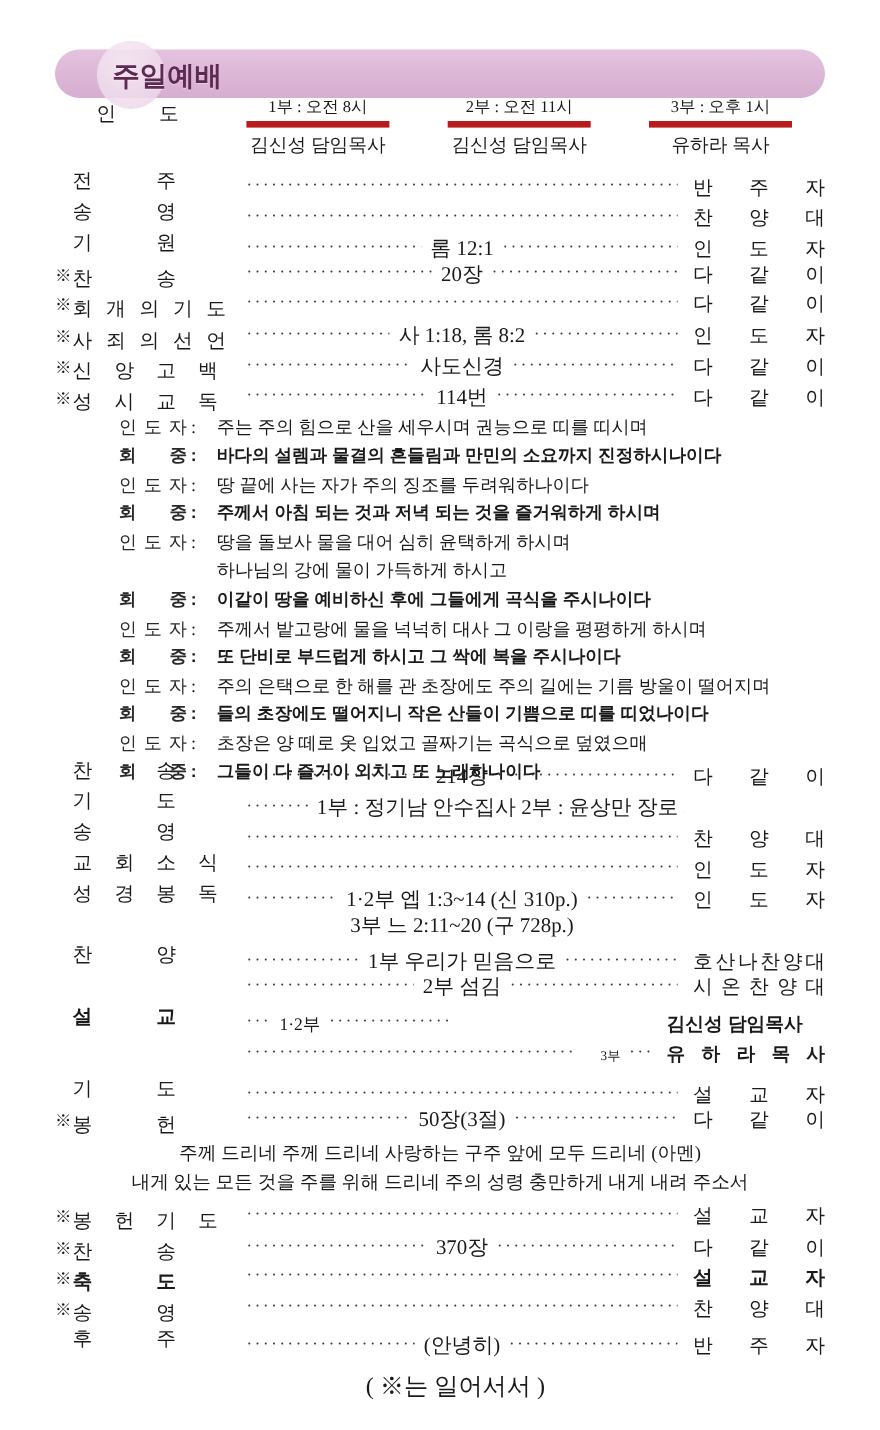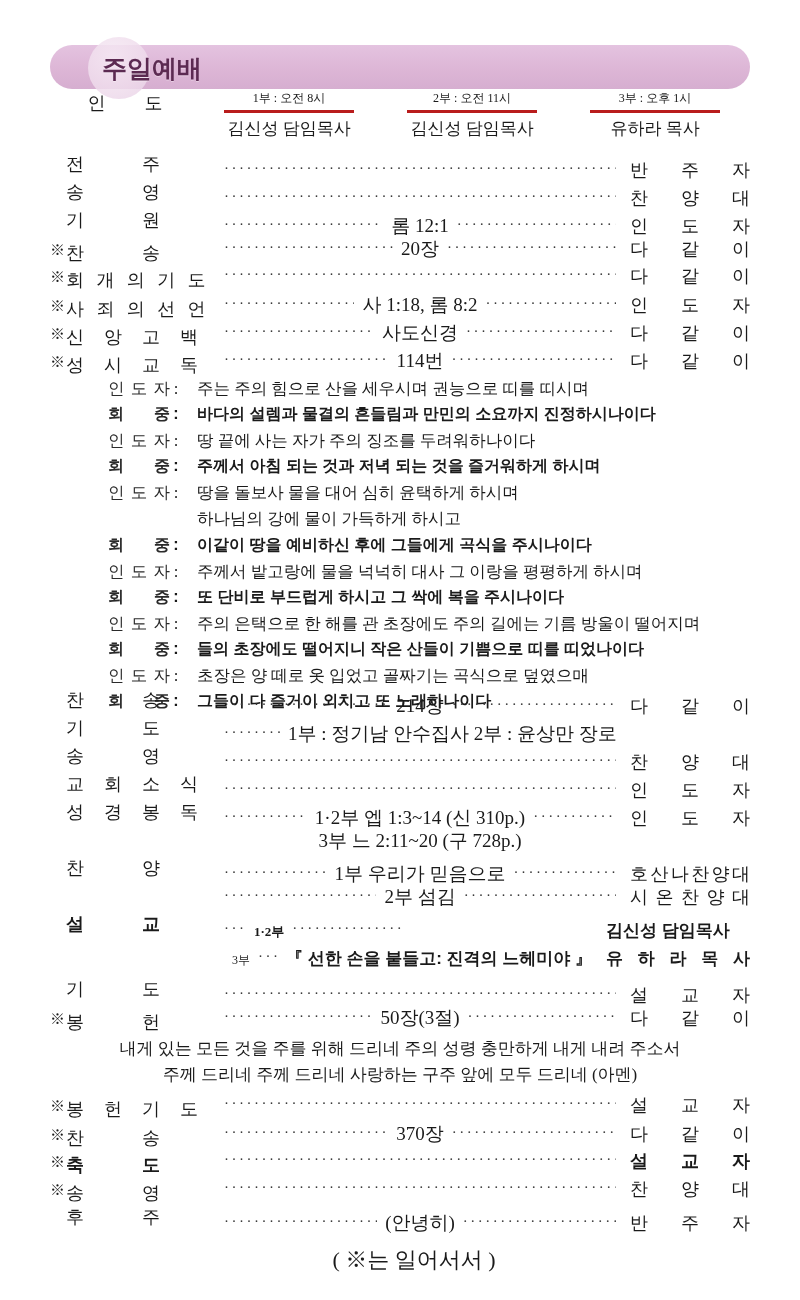--- a/index.html
+++ b/index.html
@@ -82,22 +82,22 @@
     display: flex;
     flex: 1;
     justify-content: space-between;
     padding-right: 6px;
   }
   .svc-col {
     width: 178px;
     text-align: center;
   }
   .svc-time {
-    font-size: 12px;
-    border-bottom: 3px solid #b91c1c;
+    font-size: 15px;
+    border-bottom: 6px solid #b91c1c;
     padding-bottom: 3px;
     display: inline-block;
     min-width: 130px;
   }
   .svc-person {
     font-size: 17px;
     margin-top: 4px;
   }
 
   
@@ -663,39 +663,38 @@
     <div class="row bold">
       <div class="row-label">
         <span class="mark"></span>
         <span class="lbl-text spread">
           <span class="lbl-ch">설</span>
           <span class="lbl-ch">교</span>
         </span>
       </div>
       <div class="leader">
         <span class="dots" style="flex: 0 0 22px;">····</span>
-        <span class="mid" style="font-weight: bold; font-size: 13px;">1·2부</span>
+        <span class="mid" style="font-weight: normal; font-size: 16px;">1·2부</span>
         <span class="dots" style="flex: 0 0 52px;">········</span>
         <span class="dots" style="flex: 0 0 58px;">·········</span>
       </div>
       <div class="row-right bold-sans" style="flex: 0 0 152px; width: 152px; justify-content: flex-start;">김신성 담임목사</div>
     </div>
     <div class="row bold cont">
       <div class="row-label">
         <span class="mark"></span>
         <span class="lbl-text spread">
           <span class="lbl-ch">설</span>
           <span class="lbl-ch">교</span>
         </span>
       </div>
       <div class="leader">
         <span class="dots" style="flex: 1 1 0%;">········································</span>
         <span class="mid" style="font-weight: normal; font-size: 12px;">3부</span>
         <span class="dots" style="flex: 0 0 20px;">···</span>
-        <span class="mid bold">『 선한 손을 붙들고: 진격의 느헤미야 』</span>
       </div>
       <div class="row-right bold-sans" style="flex: 0 0 152px; width: 152px; justify-content: space-between;">
         <span class="lbl-ch">유</span>
         <span class="lbl-ch">하</span>
         <span class="lbl-ch">라</span>
         <span class="lbl-ch">목</span>
         <span class="lbl-ch">사</span>
       </div>
     </div>
   </div>
@@ -733,22 +732,22 @@
       </div>
       <div class="row-right">
         <span class="lbl-ch">다</span>
         <span class="lbl-ch">같</span>
         <span class="lbl-ch">이</span>
       </div>
     </div>
   </div>
 
 <div class="lyric" id="lyric" style="top:1037px;">
+    <div>주께 드리네 주께 드리네 사랑하는 구주 앞에 모두 드리네 (아멘)</div>
     <div>내게 있는 모든 것을 주를 위해 드리네 주의 성령 충만하게 내게 내려 주소서</div>
-    <div>주께 드리네 주께 드리네 사랑하는 구주 앞에 모두 드리네 (아멘)</div>
   </div>
 
 <div class="order" id="orderBotB" style="top:1093px;">
     <div class="row">
       <div class="row-label">
         <span class="mark">※</span>
         <span class="lbl-text spread">
           <span class="lbl-ch">봉</span>
           <span class="lbl-ch">헌</span>
           <span class="lbl-ch">기</span>

